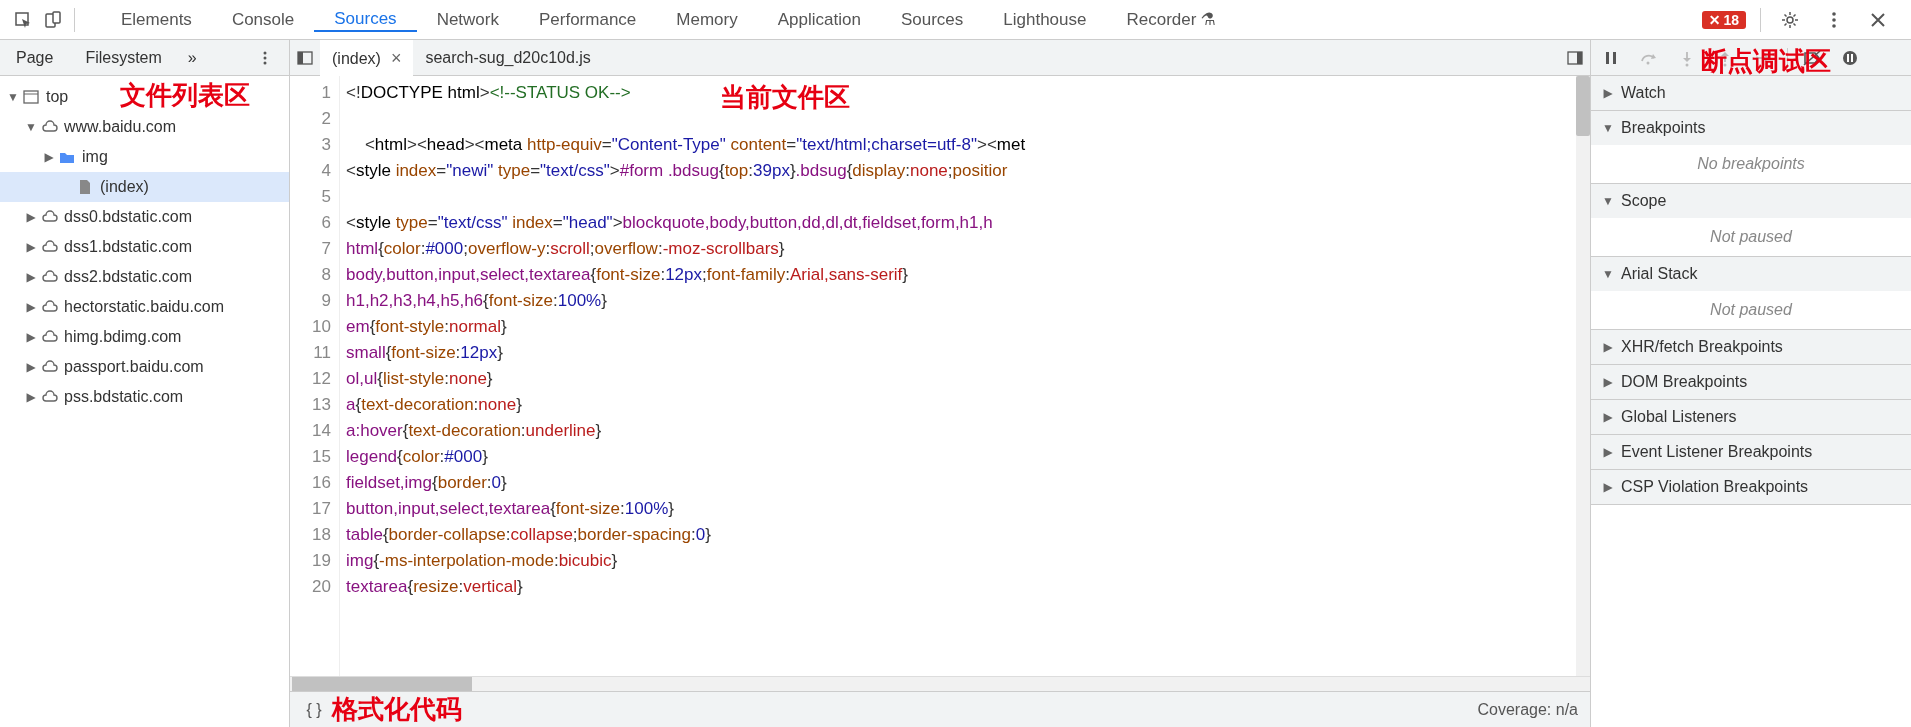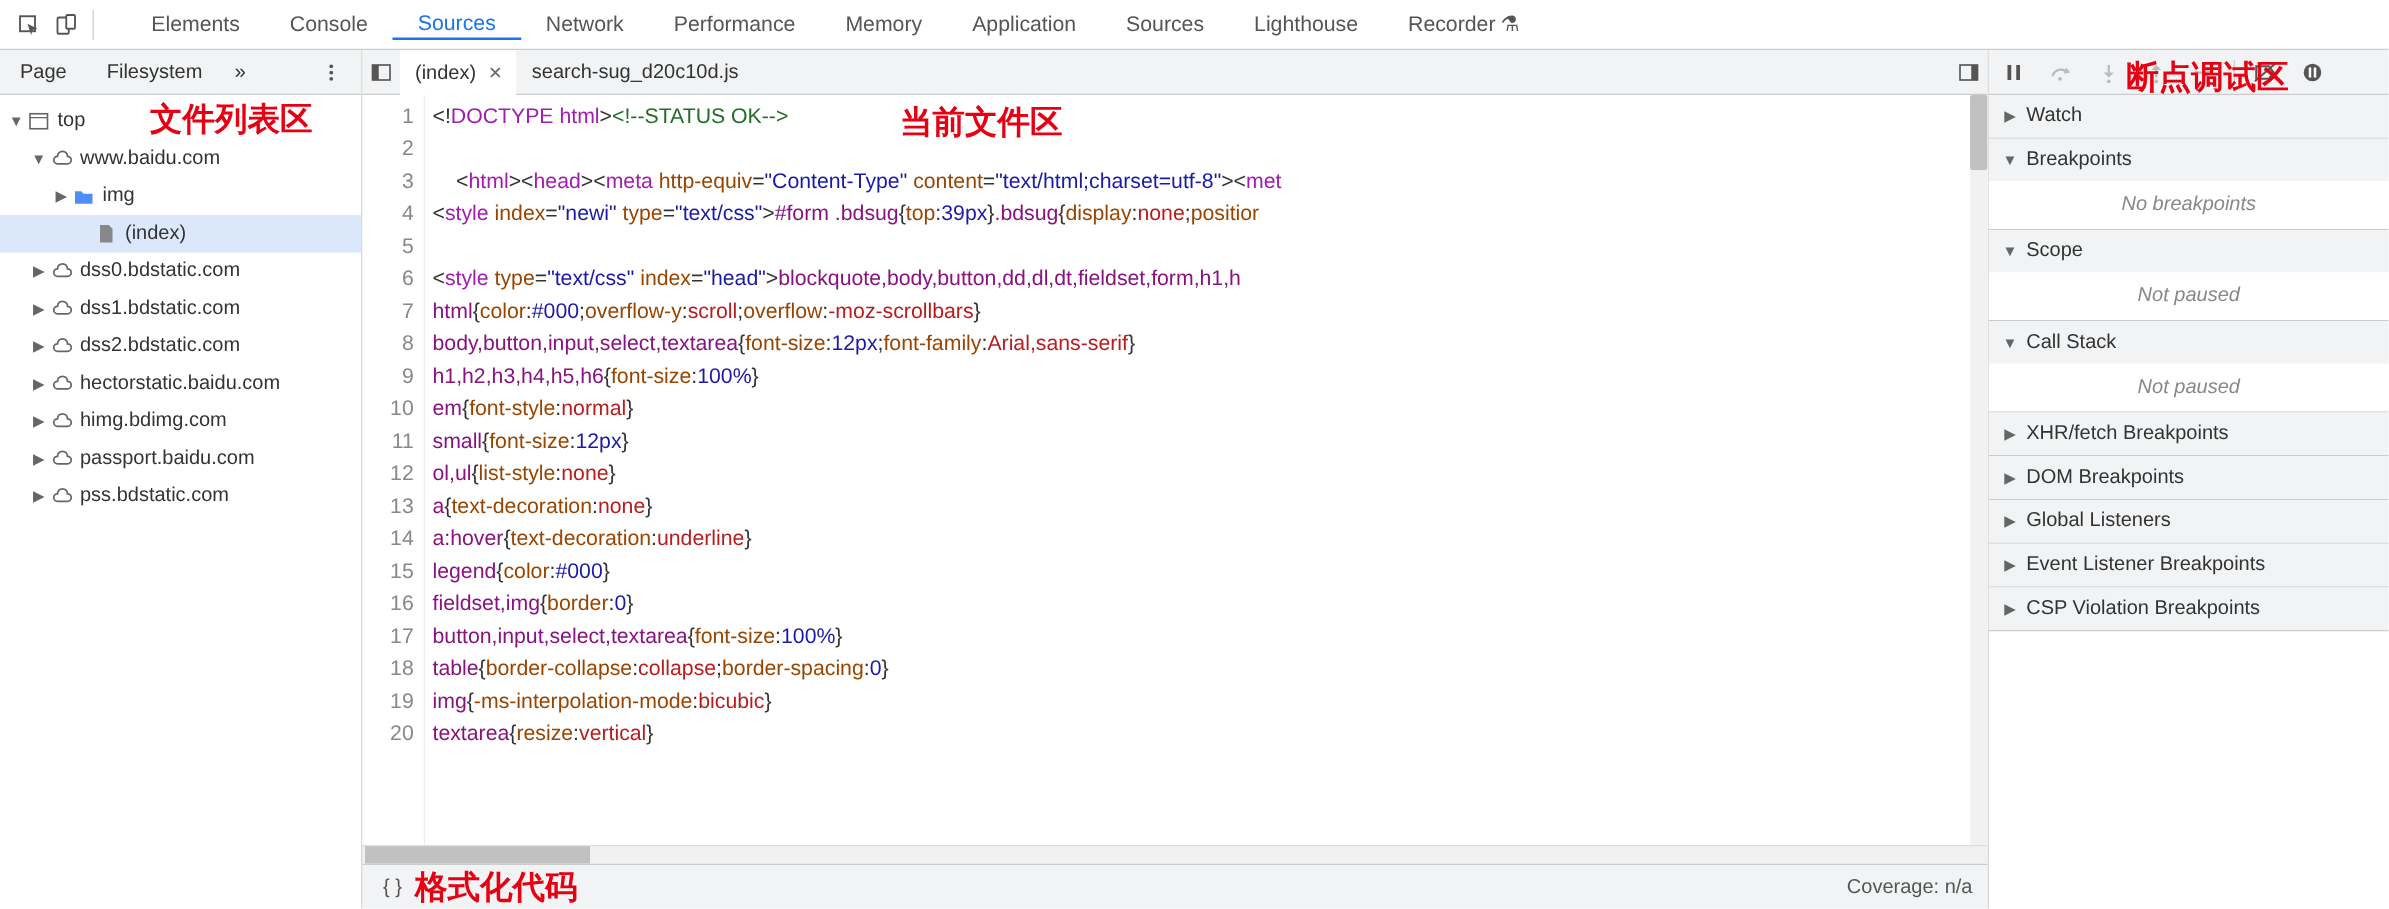--- a/index.html
+++ b/index.html
@@ -35,21 +35,21 @@
 .file-tab { display:flex; align-items:center; height:36px; padding:0 12px; font-size:16px; cursor:pointer; }
 .file-tab.active { background:#fff; border-top:2px solid transparent;}
 .file-tab .close { margin-left:10px; color:#666; cursor:pointer; font-size:18px;}
 .file-tabs .resume { margin-left:auto; width:30px; display:flex; align-items:center; justify-content:center; cursor:pointer;}
 
 .editor-wrap { flex:1; display:flex; position:relative; overflow:hidden; background:#fff; }
 .gutter { width:50px; background:#fff; border-right:1px solid #eee; text-align:right; color:#888; font-family:Consolas,monospace; font-size:17px; padding-top:4px;}
 .gutter div { padding:0 8px; height:26px; line-height:26px;}
 .code { flex:1; font-family:Consolas,monospace; font-size:17px; padding-top:4px; white-space:pre; overflow:auto;}
 .code .line { height:26px; line-height:26px; padding-left:6px;}
-.t-tag{color:#a21caf;} .t-attr{color:#994500;} .t-str{color:#1a1aa6;} .t-sel{color:#881280;}
+.t-tag{color:#000000;} .t-attr{color:#994500;} .t-str{color:#1a1aa6;} .t-sel{color:#881280;}
 .t-prop{color:#994500;} .t-val{color:#b91c1c;} .t-num{color:#1a1aa6;} .t-com{color:#236e25;}
 .t-pun{color:#333;}
 .editor-scrolltrack{position:absolute;right:0;top:0;bottom:0;width:14px;background:#f1f1f1;}
 .editor-scrollthumb{position:absolute;right:0;top:0;width:14px;height:60px;background:#c1c1c1;border-radius:2px;}
 .hscroll{height:15px;background:#f1f1f1;border-top:1px solid #ddd;display:flex;}
 .hscroll .th{width:180px;height:100%;background:#c1c1c1;margin-left:2px;}
 
 .status-bar { height:36px; border-top:1px solid #ccc; display:flex; align-items:center; padding:0 12px; font-size:16px; background:#f1f3f4;}
 .status-bar .pp { width:24px; height:24px; display:flex; align-items:center; justify-content:center; cursor:pointer; color:#555;}
 .status-bar .cov { margin-left:auto; color:#555;}
@@ -87,20 +87,44 @@
       <div class="tab">Console</div>
       <div class="tab active">Sources</div>
       <div class="tab">Network</div>
       <div class="tab">Performance</div>
       <div class="tab">Memory</div>
       <div class="tab">Application</div>
       <div class="tab">Sources</div>
       <div class="tab">Lighthouse</div>
       <div class="tab">Recorder<span style="margin-left: 4px;"> ⚗</span></div>
     </div>
+  <div class="toolbar-right">
+    <div class="err-wrap">
+      <span class="err-badge"><span style="margin-right:3px;">✕</span><span>18</span></span>
+    </div>
+    <div style="width:1px;height:24px;background:#ccc;"></div>
+    <div class="ico">
+      <svg width="20" height="20" viewBox="0 0 20 20">
+          <circle cx="10" cy="10" r="3" fill="none" stroke="#555" stroke-width="1.5"></circle>
+          <path d="M10 2v3M10 15v3M2 10h3M15 10h3M4.5 4.5l2 2M13.5 13.5l2 2M15.5 4.5l-2 2M6.5 13.5l-2 2" stroke="#555" stroke-width="1.5"></path>
+        </svg>
+    </div>
+    <div class="ico">
+      <svg width="20" height="20">
+          <circle cx="10" cy="4" r="1.8" fill="#555"></circle>
+          <circle cx="10" cy="10" r="1.8" fill="#555"></circle>
+          <circle cx="10" cy="16" r="1.8" fill="#555"></circle>
+        </svg>
+    </div>
+    <div class="ico">
+      <svg width="20" height="20">
+          <path d="M4 4 L16 16 M16 4 L4 16" stroke="#555" stroke-width="2"></path>
+        </svg>
+    </div>
+  </div>
 </div>
 
 <div class="main">
 
   <div class="left">
     <div class="page-tabs">
       <div class="page-tab">Page</div>
       <div class="page-tab">Filesystem</div>
       <div class="more">»</div>
       <div class="dots">
@@ -348,21 +372,21 @@
         <div class="pane">
           <div class="pane-head">
             <span class="tw">▼</span>
             <span>Scope</span>
           </div>
           <div class="pane-body">Not paused</div>
         </div>
         <div class="pane">
           <div class="pane-head">
             <span class="tw">▼</span>
-            <span>Call Stack</span>
+            <span>Arial Stack</span>
           </div>
           <div class="pane-body">Not paused</div>
         </div>
         <div class="pane">
           <div class="pane-head">
             <span class="tw">▶</span>
             <span>XHR/fetch Breakpoints</span>
           </div>
         </div>
         <div class="pane">

